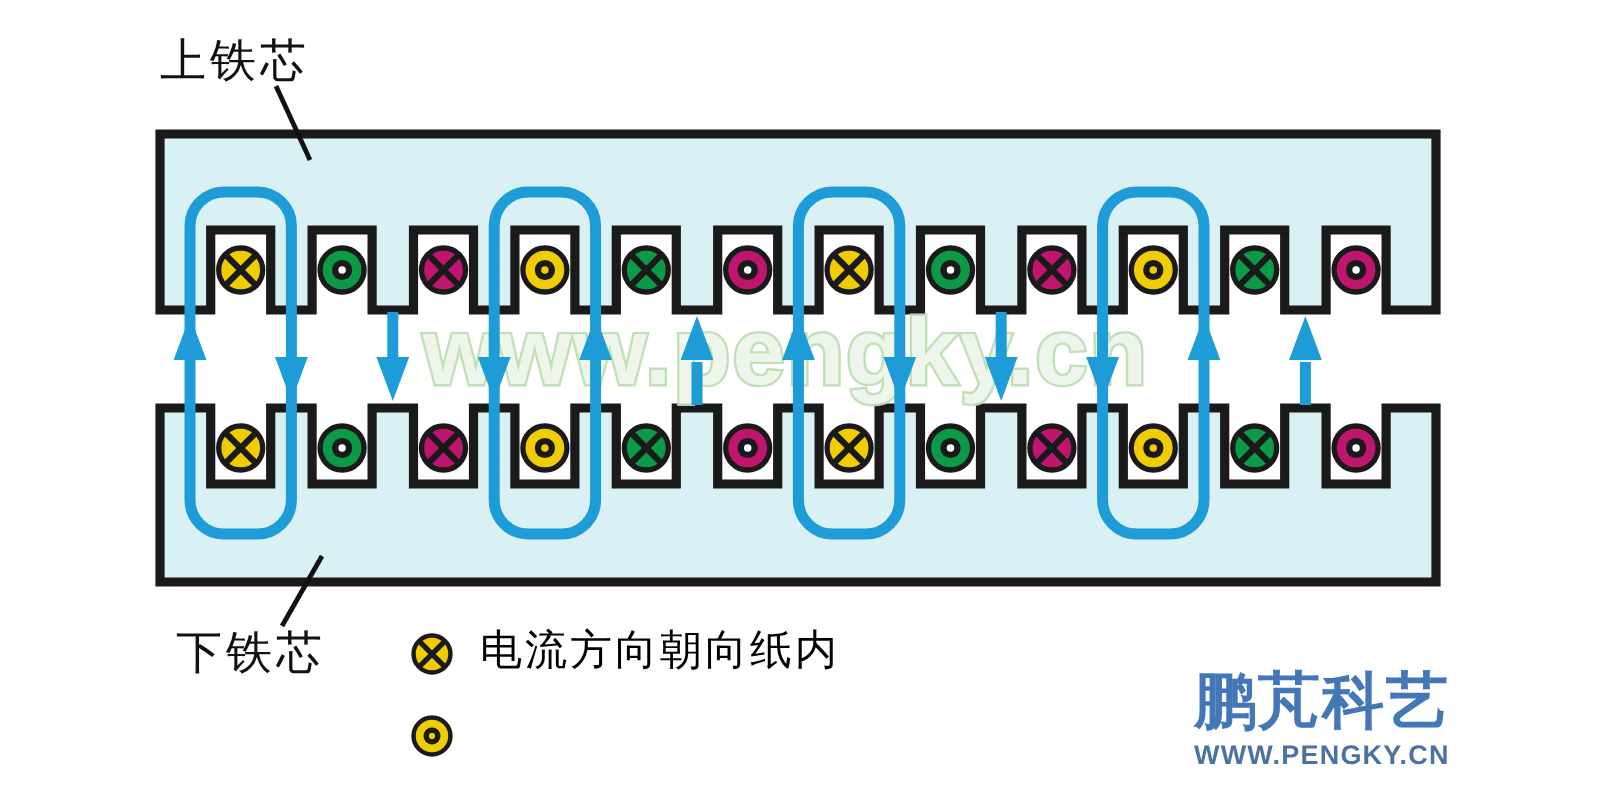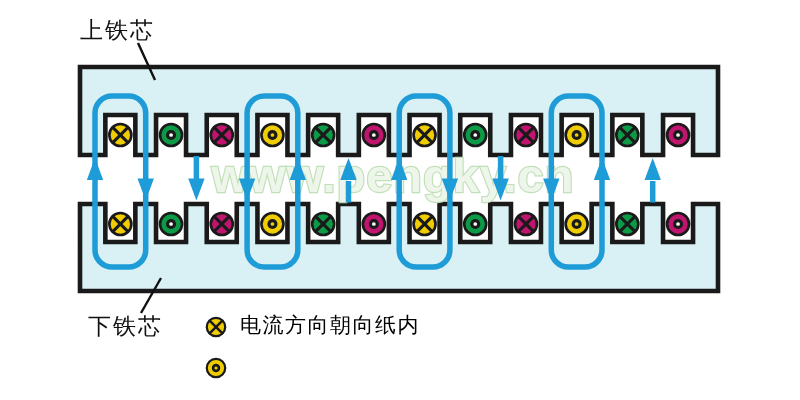--- a/index.html
+++ b/index.html
@@ -221,14 +221,18 @@
   <div class="legend-row legend-2">
     <svg class="sym" viewBox="0 0 26 26">
         <g>
           <circle cx="13" cy="13" r="10" fill="#f0cd00" stroke="#1a1a1a" stroke-width="2.4"></circle>
           <circle cx="13" cy="13" r="4.6000000000000005" fill="#1a1a1a"></circle>
           <circle cx="13" cy="13" r="1.7000000000000002" fill="#f0cd00"></circle>
         </g>
       </svg>
   </div>
 
+  <div class="logo">
+    <div class="logo-cn">鹏芃科艺</div>
+    <div class="logo-url">WWW.PENGKY.CN</div>
+  </div>
 
 </div>
 
 </body></html>

